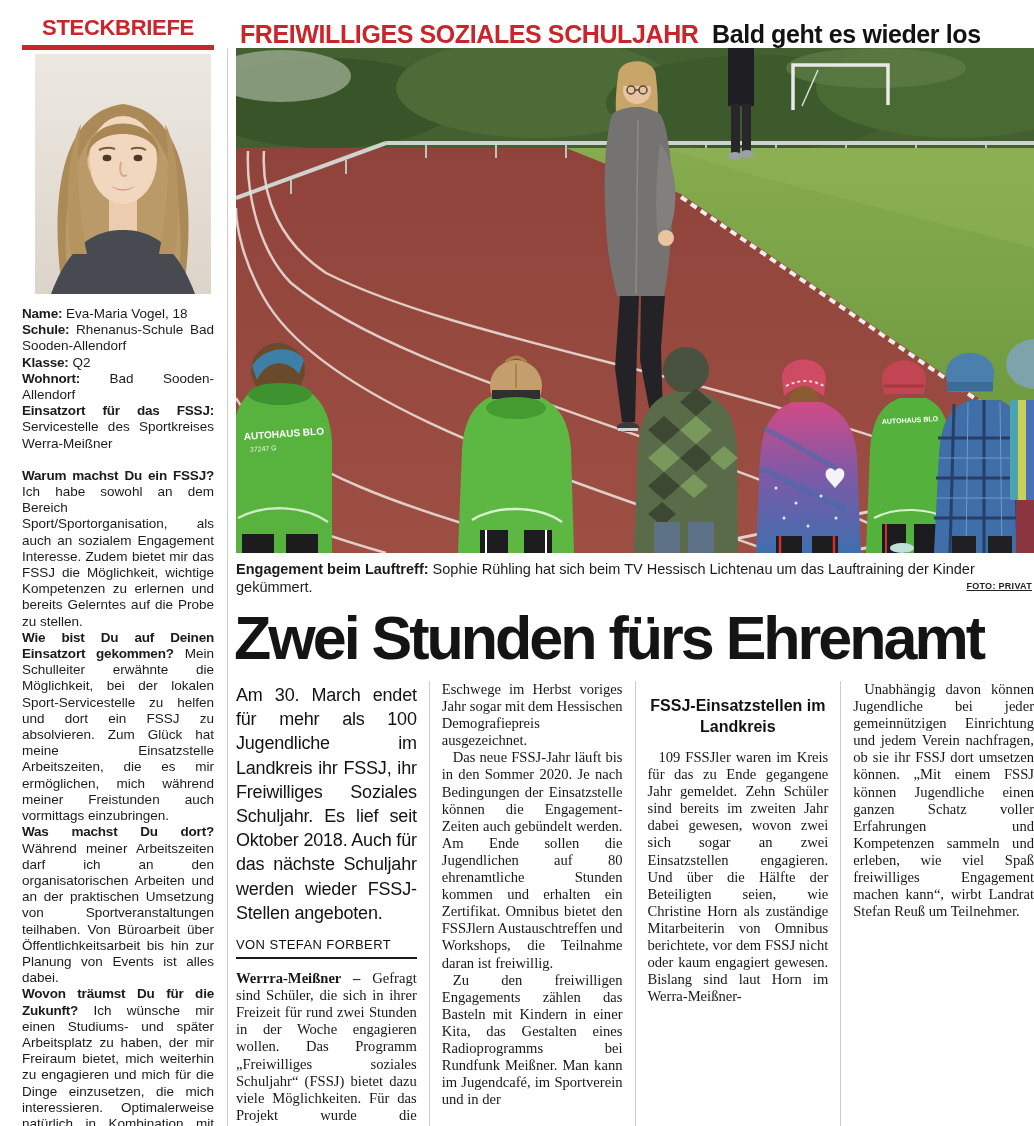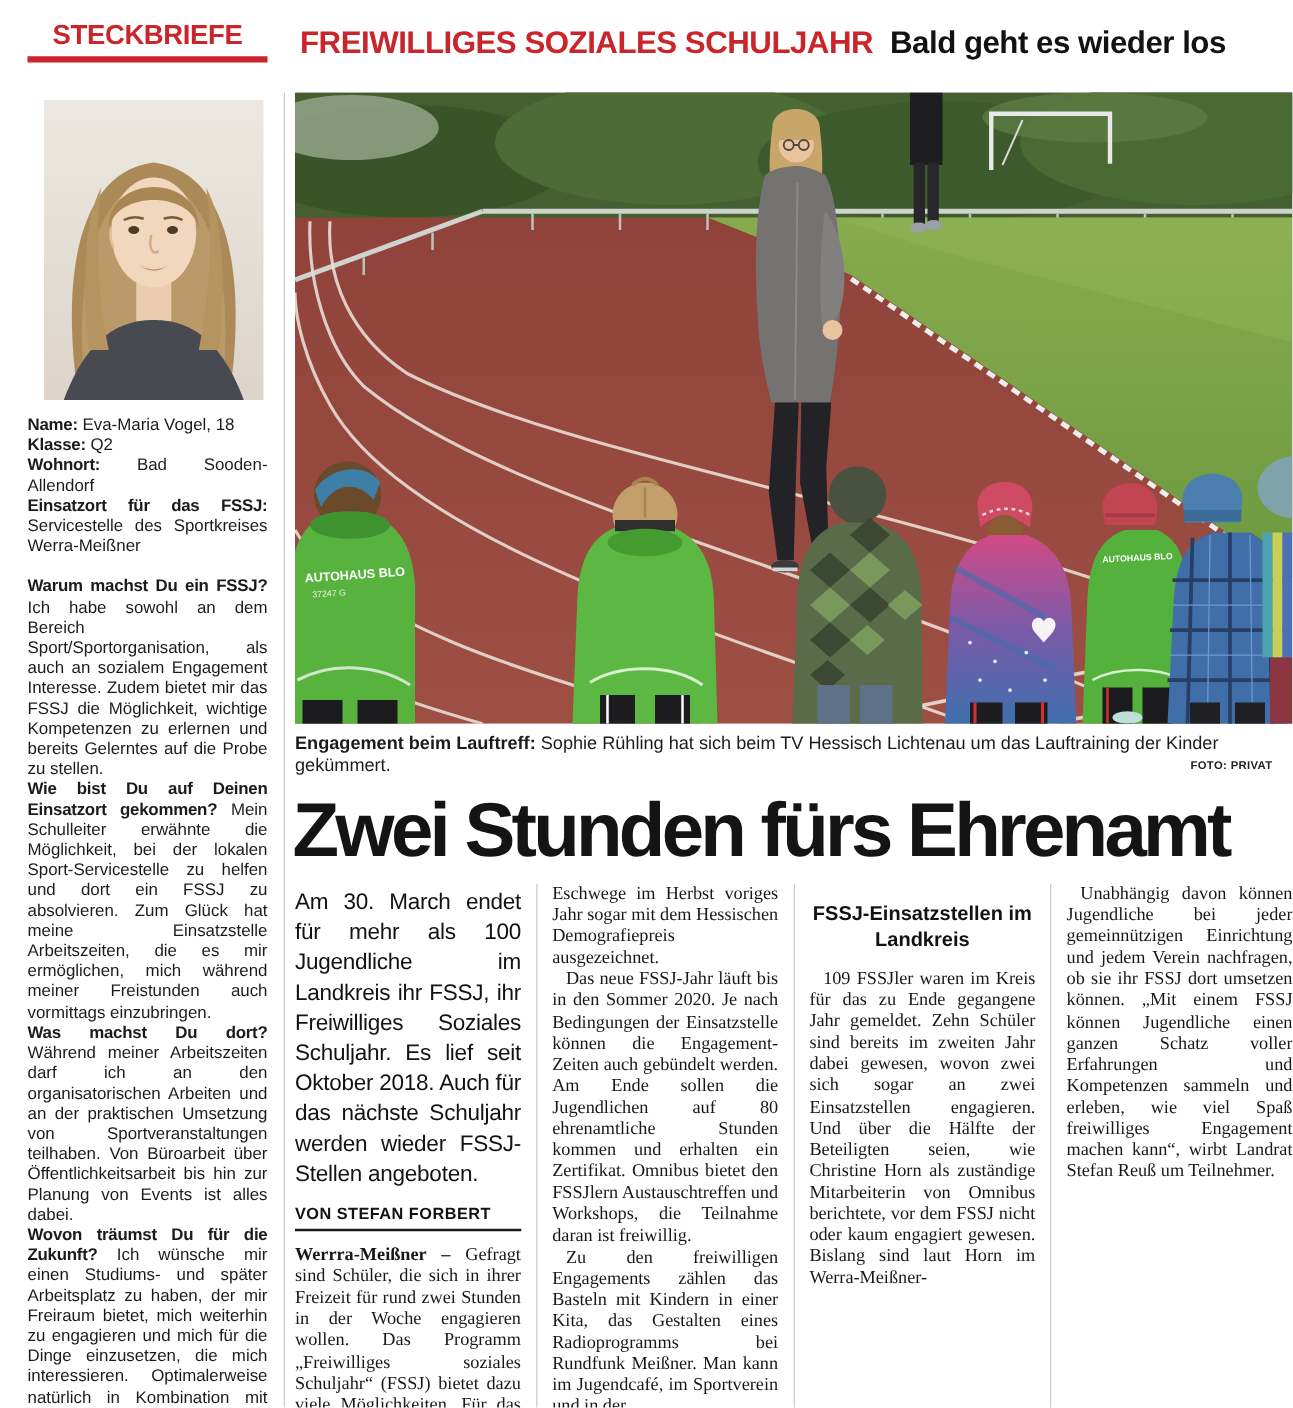--- a/index.html
+++ b/index.html
@@ -2,21 +2,21 @@
 <html style="--red: #c9252b;"><head>
 <meta charset="utf-8">
 <style>
   :root { --red:#c9252b; }
   html,body { margin:0; padding:0; background:#ffffff; }
   body { width:1034px; height:1126px; overflow:hidden;
          font-family:"Liberation Sans",sans-serif; color:#1b1b1b; }
   .page { width:1034px; height:1126px; position:relative; box-sizing:border-box; }
 
   
-  .masthead { display:flex; align-items:flex-start; padding:15px 6px 6px 22px; height:74px; box-sizing:border-box; }
+  .masthead { display:flex; align-items:flex-start; padding:15px 6px 6px 22px; height:48px; box-sizing:border-box; }
   .kicker-wrap { flex:0 0 192px; margin-right:20px; text-align:center; }
   .kicker { color:var(--red); font-weight:bold; font-size:22px; letter-spacing:-0.3px; }
   .kicker-rule { height:5px; background:var(--red); margin-top:4px; }
   .topic { font-size:25px; font-weight:bold; letter-spacing:-0.4px; white-space:nowrap; padding-top:5px; margin-left:6px; }
   .topic-red { color:var(--red); }
   .topic-black { color:#121212; margin-left:7px; }
 
   
   .content { display:flex; padding-left:22px; }
   .profile-col { flex:0 0 192px; padding-right:13px; border-right:1px solid #cccccc; margin-right:8px; box-sizing:content-box; }
@@ -31,32 +31,32 @@
   .profile-text b { letter-spacing:-0.2px; }
   .credit { font-size:9px; font-weight:bold; letter-spacing:0.3px; color:#222;
             font-family:"Liberation Sans",sans-serif; }
   .last-q { position:relative; }
 
   
   figure { margin:0; }
   .photo { width:100%; height:505px; }
   .photo svg { display:block; }
   figcaption { font-size:14.5px; line-height:18px; padding:7px 2px 2px 0; position:relative; color:#1b1b1b; }
-  figcaption .credit { position:absolute; right:16px; bottom:3px; }
+  figcaption .credit { position:absolute; right:2px; bottom:3px;text-decoration:underline; }
 
   
   h1 { font-size:61px; line-height:64px; font-weight:bold; letter-spacing:-3px; color:#141414;
        margin:8px 0 11px -2px; white-space:nowrap; overflow:hidden; }
 
   
   .cols { display:flex; }
   .col { flex:1 1 0; min-width:0; }
   .col + .col { border-left:1px solid #cccccc; margin-left:12px; padding-left:12px; }
   .lead { font-size:18px; line-height:24.2px; text-align:justify; margin:2px 0 12px; color:#121212; letter-spacing:-0.2px; }
-  .byline { font-size:13px; font-weight:bold; letter-spacing:0.4px; color:#121212;
+  .byline { font-size:13px; font-weight:normal; letter-spacing:0.4px; color:#121212;
             border-bottom:2px solid #1a1a1a; padding:0 0 5px; margin:0 0 11px; }
   .body { font-family:"Liberation Serif",serif; font-size:14.6px; line-height:17.1px;
           text-align:justify; margin:0; color:#171717; }
   .body.indent { text-indent:11px; }
   .subhead { font-size:16px; line-height:21px; font-weight:bold; text-align:center;
              margin:14px 2px 12px; color:#121212; }
 </style>
 </head>
 <body>
 
@@ -103,20 +103,21 @@
           <path d="M76,132 q12,7 24,0 q-12,9 -24,0 Z" fill="#c98878"></path>
           <path d="M56,118 q-4,-8 -2,-16" stroke="#e3bf9e" stroke-width="2" fill="none"></path>
 
           <path d="M46,70 C40,110 44,160 52,200 L36,200 C30,150 32,95 46,70 Z" fill="#b5945f"></path>
           <path d="M130,70 C136,110 132,160 124,200 L140,200 C146,150 144,95 130,70 Z" fill="#b5945f"></path>
         </svg>
       </div>
 
       <div class="profile-text">
         <p><b>Name:</b><span> Eva-Maria Vogel, 18</span></p>
+        <p><b>Schule:</b><span> Rhenanus-Schule Bad Sooden-Allendorf</span></p>
         <p><b>Klasse:</b><span> Q2</span></p>
         <p><b>Wohnort:</b><span> Bad Sooden-Allendorf</span></p>
         <p><b>Einsatzort für das FSSJ:</b><span> Servicestelle des Sportkreises Werra-Meißner</span></p>
         <p class="gap-before"><b>Warum machst Du ein FSSJ?</b><span> Ich habe sowohl an dem Bereich Sport/Sportorganisation, als auch an sozialem Engagement Interesse. Zudem bietet mir das FSSJ die Möglichkeit, wichtige Kompetenzen zu erlernen und bereits Gelerntes auf die Probe zu stellen.</span></p>
         <p><b>Wie bist Du auf Deinen Einsatzort gekommen?</b><span> Mein Schulleiter erwähnte die Möglichkeit, bei der lokalen Sport-Servicestelle zu helfen und dort ein FSSJ zu absolvieren. Zum Glück hat meine Einsatzstelle Arbeitszeiten, die es mir ermöglichen, mich während meiner Freistunden auch vormittags einzubringen.</span></p>
         <p><b>Was machst Du dort?</b><span> Während meiner Arbeitszeiten darf ich an den organisatorischen Arbeiten und an der praktischen Umsetzung von Sportveranstaltungen teilhaben. Von Büroarbeit über Öffentlichkeitsarbeit bis hin zur Planung von Events ist alles dabei.</span></p>
         <p class="last-q"><b>Wovon träumst Du für die Zukunft?</b><span> Ich wünsche mir einen Studiums- und später Arbeitsplatz zu haben, der mir Freiraum bietet, mich weiterhin zu engagieren und mich für die Dinge einzusetzen, die mich interessieren. Optimalerweise natürlich in Kombination mit meinem Wunschberuf.</span></p>
       </div>
     </aside>
 

